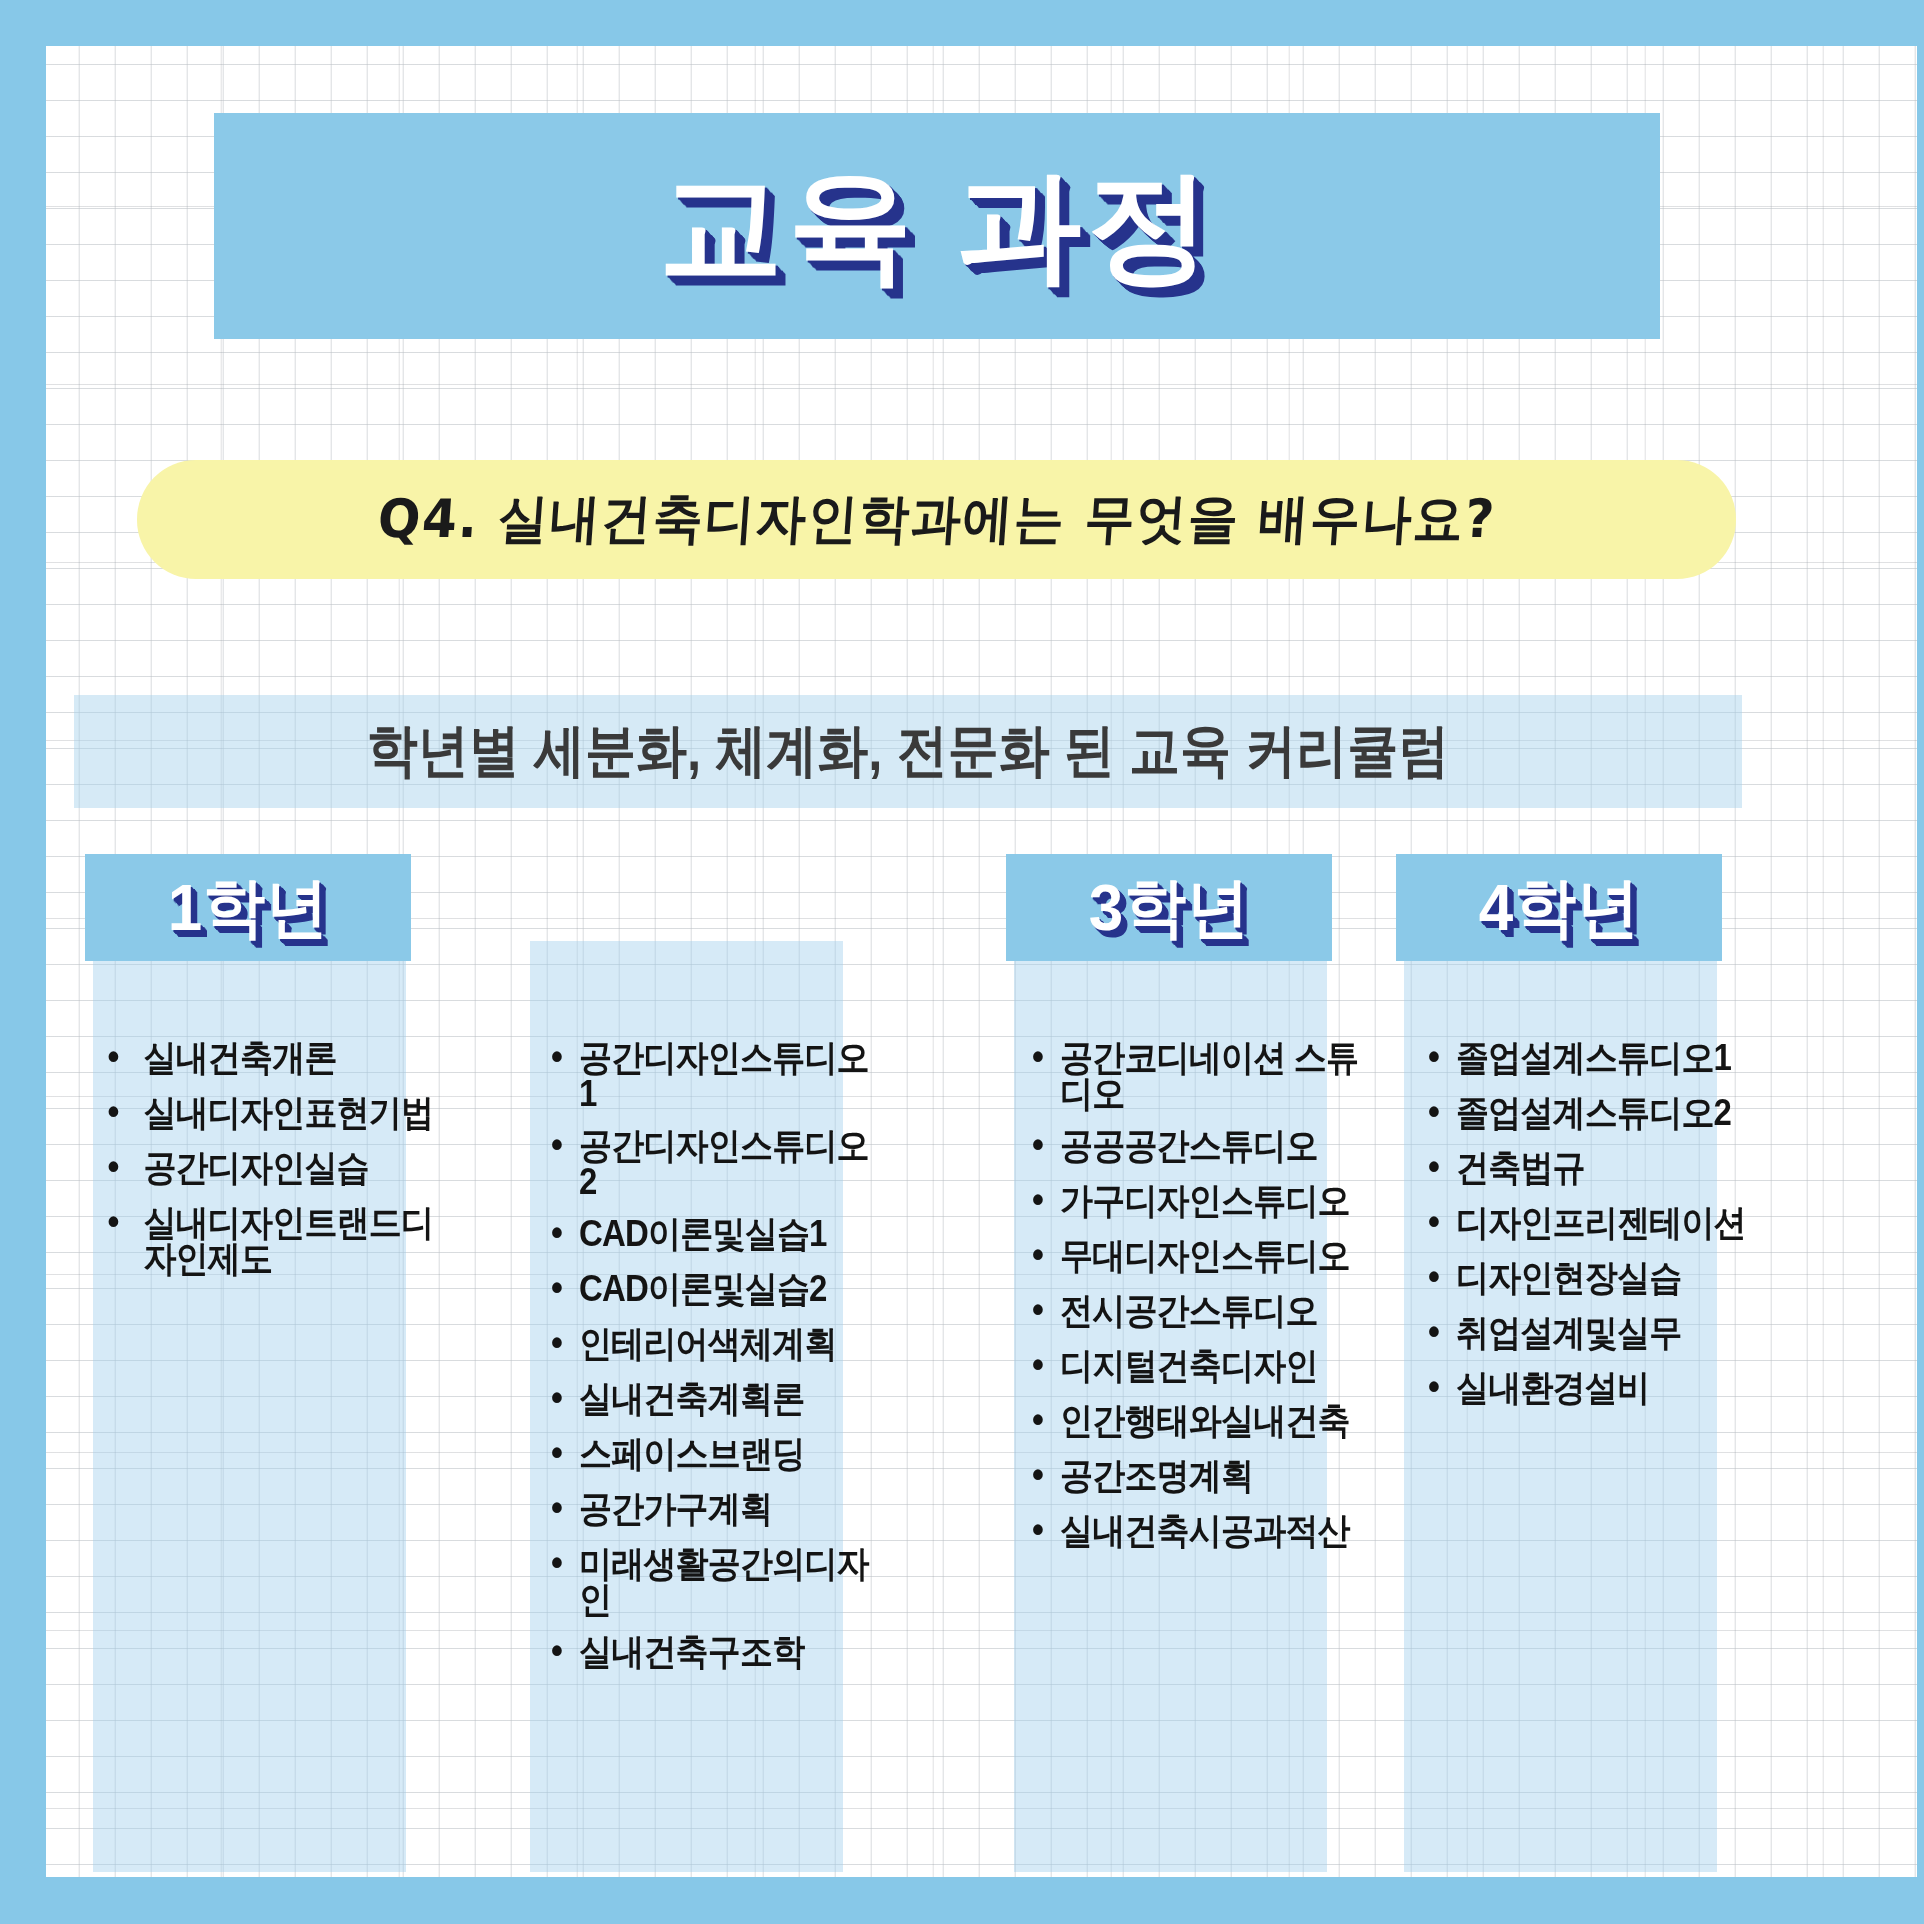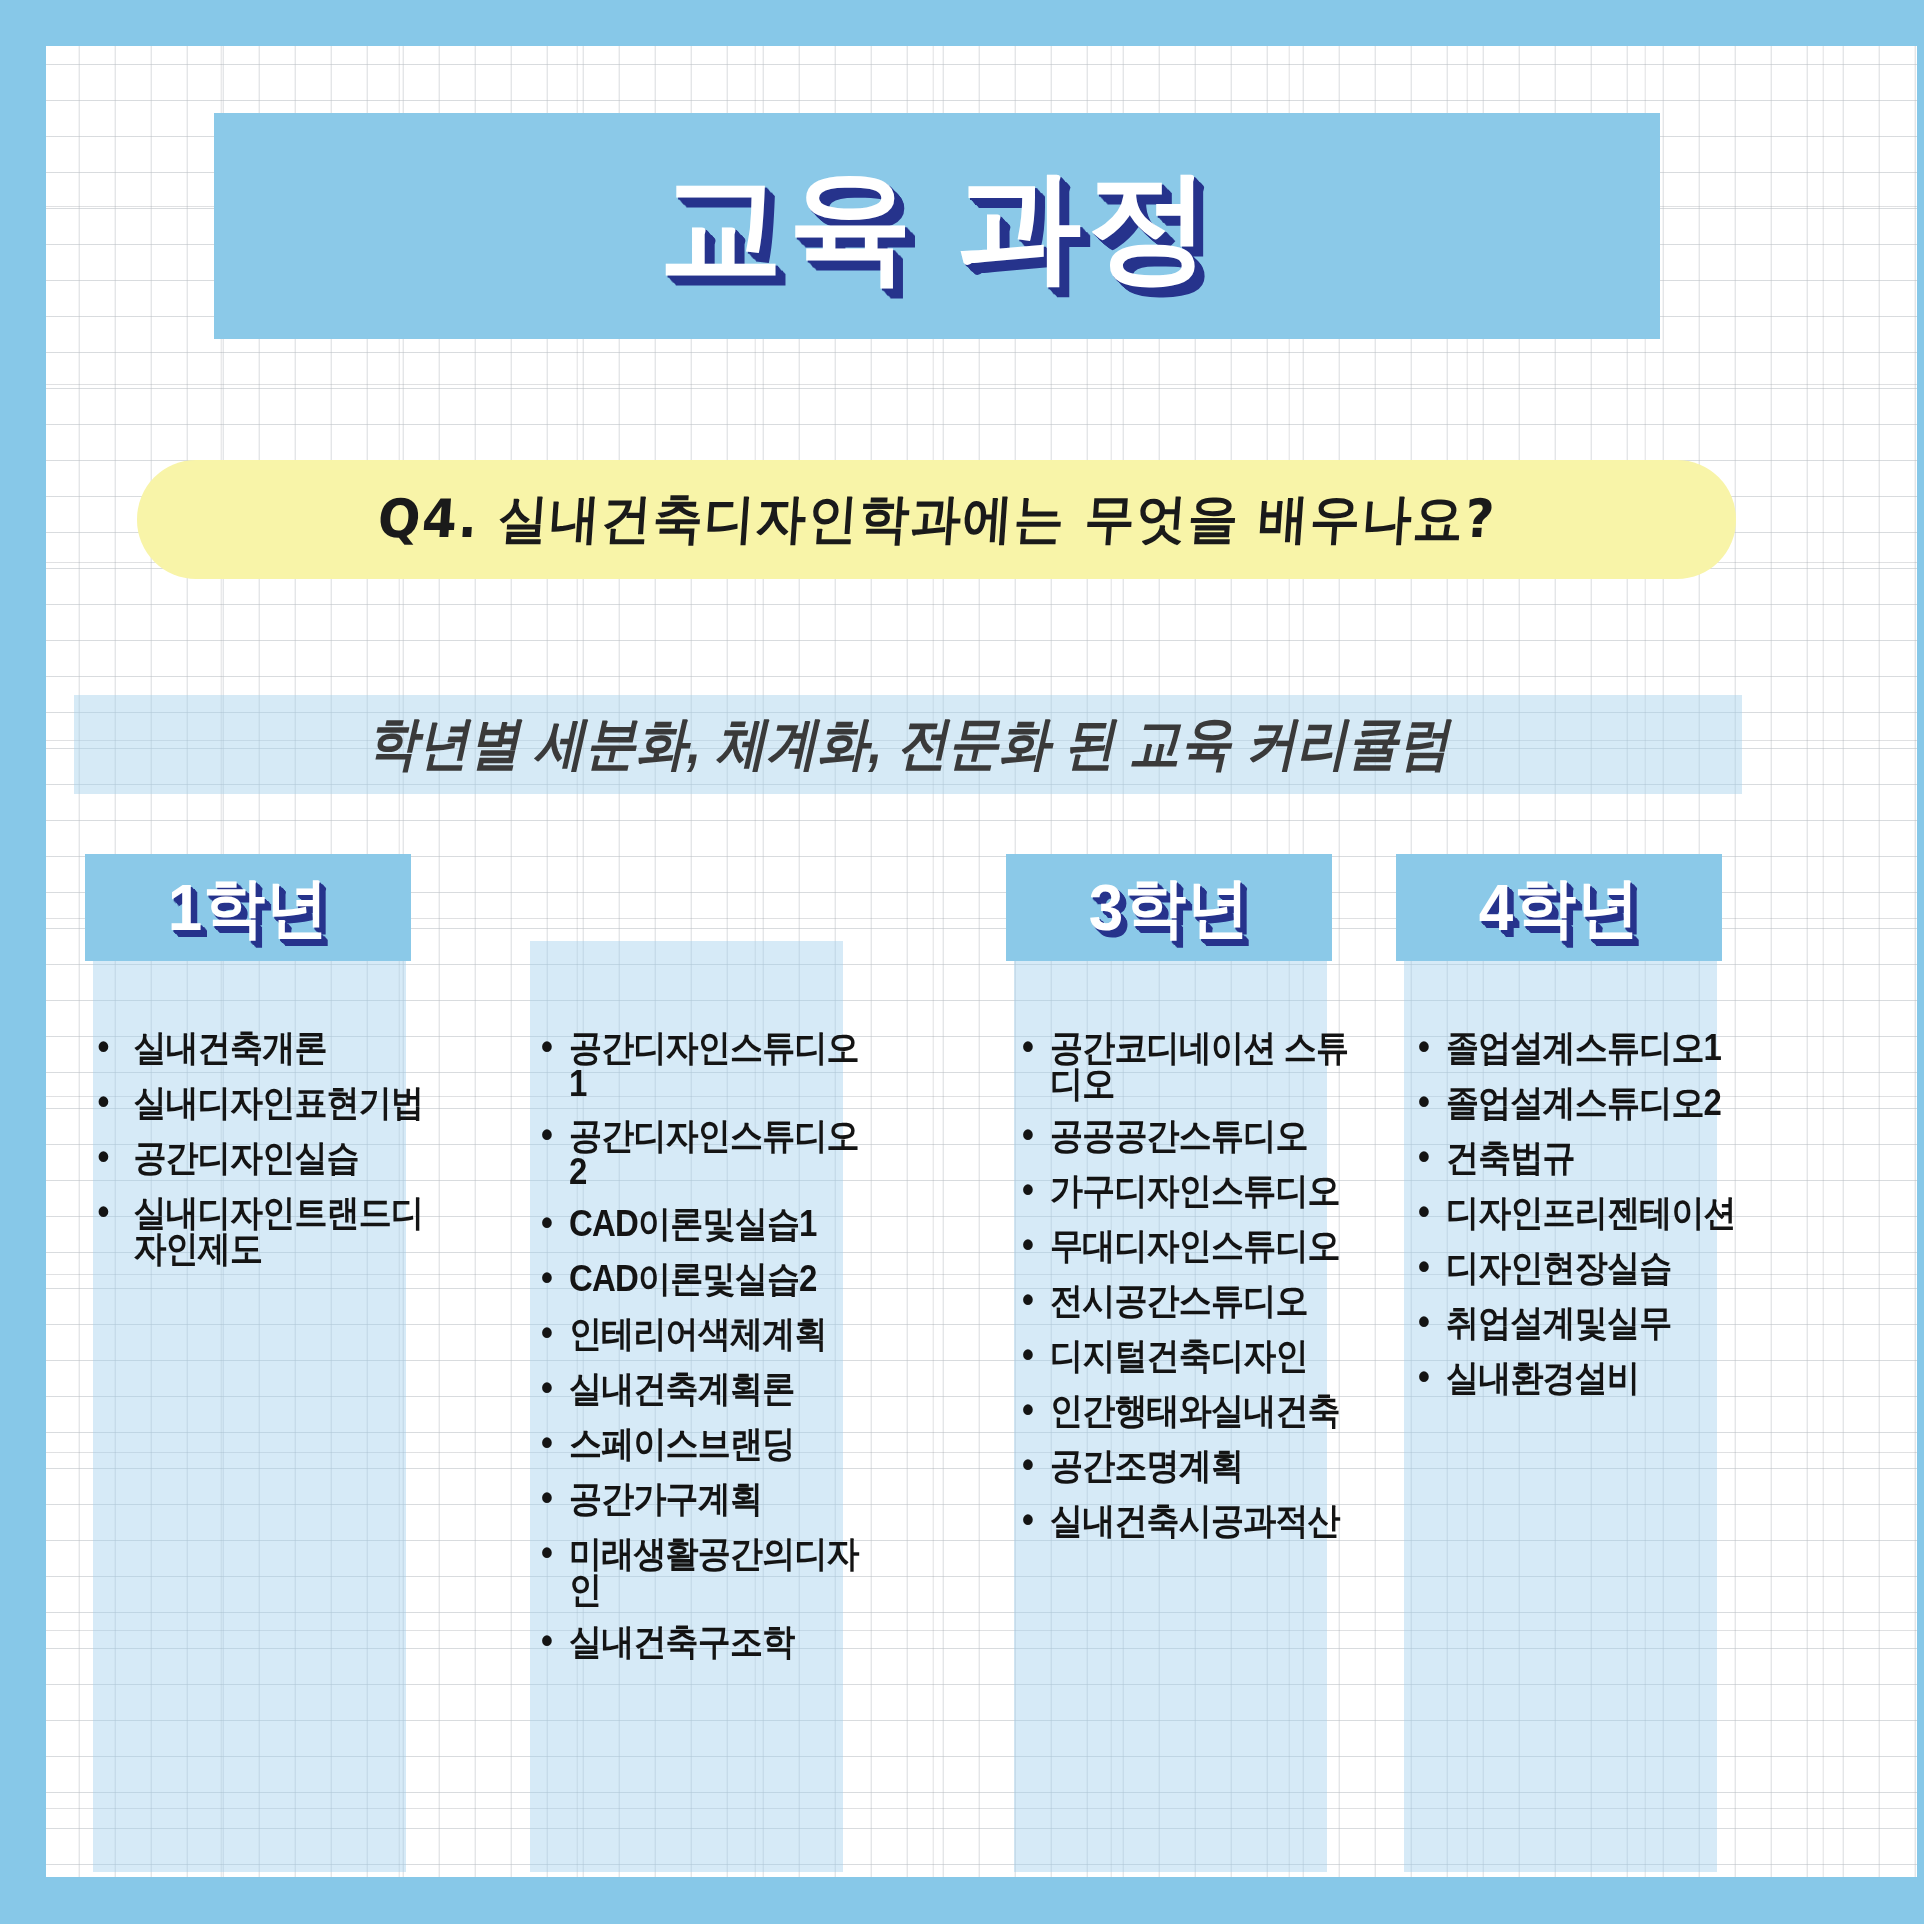--- a/index.html
+++ b/index.html
@@ -97,26 +97,25 @@
     white-space: nowrap;
     transform: skewX(-4deg) scaleY(1.06);
   }
 
   
   .subtitle-band {
     position: absolute;
     left: 28px;
     top: 649px;
     width: 1668px;
-    height: 99px;
+    height: 113px;
     background: rgba(164, 209, 236, 0.45);
     display: flex;
     align-items: center;
     justify-content: center;
-    font-style: italic;
   }
   .subtitle-text {
     font-size: 51px;
     color: #3a3a3a;
     letter-spacing: 0px;
     white-space: nowrap;
     transform: scaleY(1.12);
   }
   .subtitle-text .strong { font-weight: 900; }
   .subtitle-text .light  { font-weight: 700; }
@@ -176,21 +175,21 @@
       2.4px 2.4px 0 #26338c,
       1.6px 1.6px 0 #26338c;
     transform: scaleY(1.05);
   }
 
   .course-list {
     position: absolute;
     left: 31px;
     top: 171px;
     width: 326px;
-    margin: 4px;
+    margin: 14px;
     padding: 0;
     list-style: none;
   }
   .course-item {
     position: relative;
     padding-left: 28px;
     font-size: 33px;
     font-weight: 800;
     color: #141414;
     line-height: 1.0;

